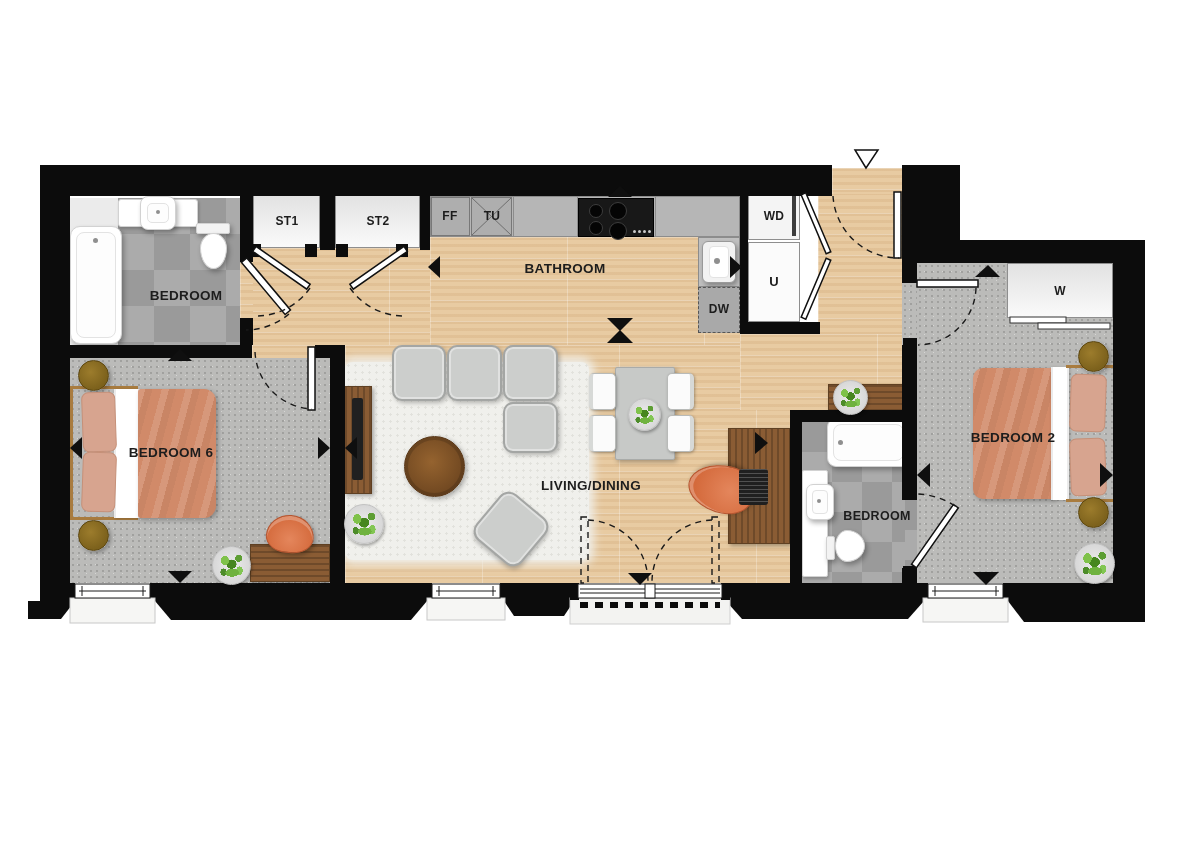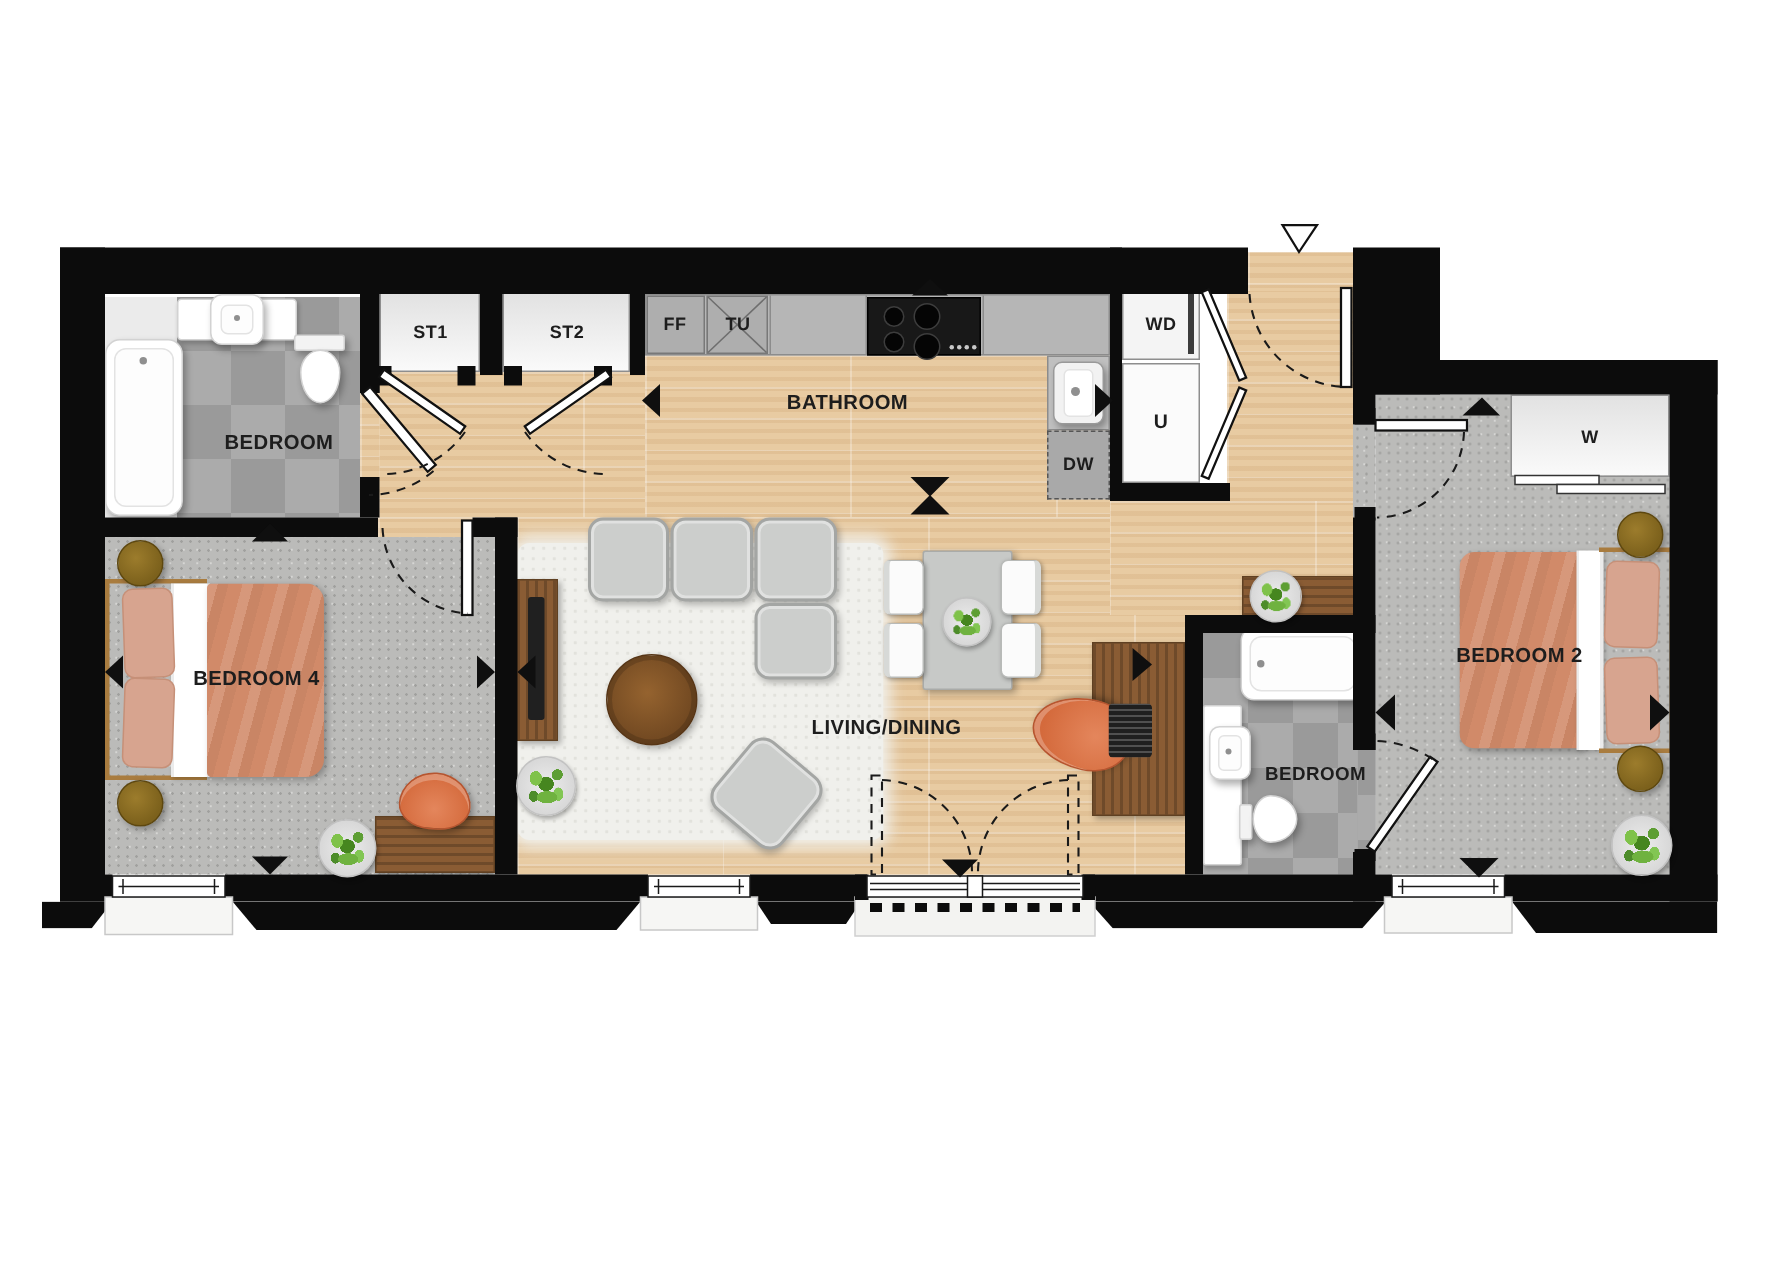--- a/index.html
+++ b/index.html
@@ -350,21 +350,21 @@
       <polygon points="973,572 999,572 986,585"></polygon>
       <polygon points="628,573 652,573 640,585"></polygon>
     </g>
     <polygon points="855,150 878,150 866,168" fill="#ffffff" stroke="#111" stroke-width="1.5"></polygon>
   </svg>
 
   <div class="lbl room" style="left:186px;top:295px;">BEDROOM</div>
   <div class="lbl room" style="left:565px;top:268px;">BATHROOM</div>
   <div class="lbl room" style="left:591px;top:485px;">LIVING/DINING</div>
   <div class="lbl room" style="left:1013px;top:437px;">BEDROOM 2</div>
-  <div class="lbl room" style="left:171px;top:452px;">BEDROOM 4</div>
+  <div class="lbl room" style="left:171px;top:452px;">BEDROOM 6</div>
   <div class="lbl room" style="left:877px;top:516px;font-size:12.5px;">BEDROOM</div>
   <div class="lbl small" style="left:287px;top:221px;">ST1</div>
   <div class="lbl small" style="left:378px;top:221px;">ST2</div>
   <div class="lbl small" style="left:450px;top:216px;">FF</div>
   <div class="lbl small" style="left:492px;top:216px;">TU</div>
   <div class="lbl small" style="left:719px;top:309px;">DW</div>
   <div class="lbl small" style="left:774px;top:216px;">WD</div>
   <div class="lbl small" style="left:774px;top:281px;font-size:13px;">U</div>
   <div class="lbl small" style="left:1060px;top:291px;">W</div>
 

